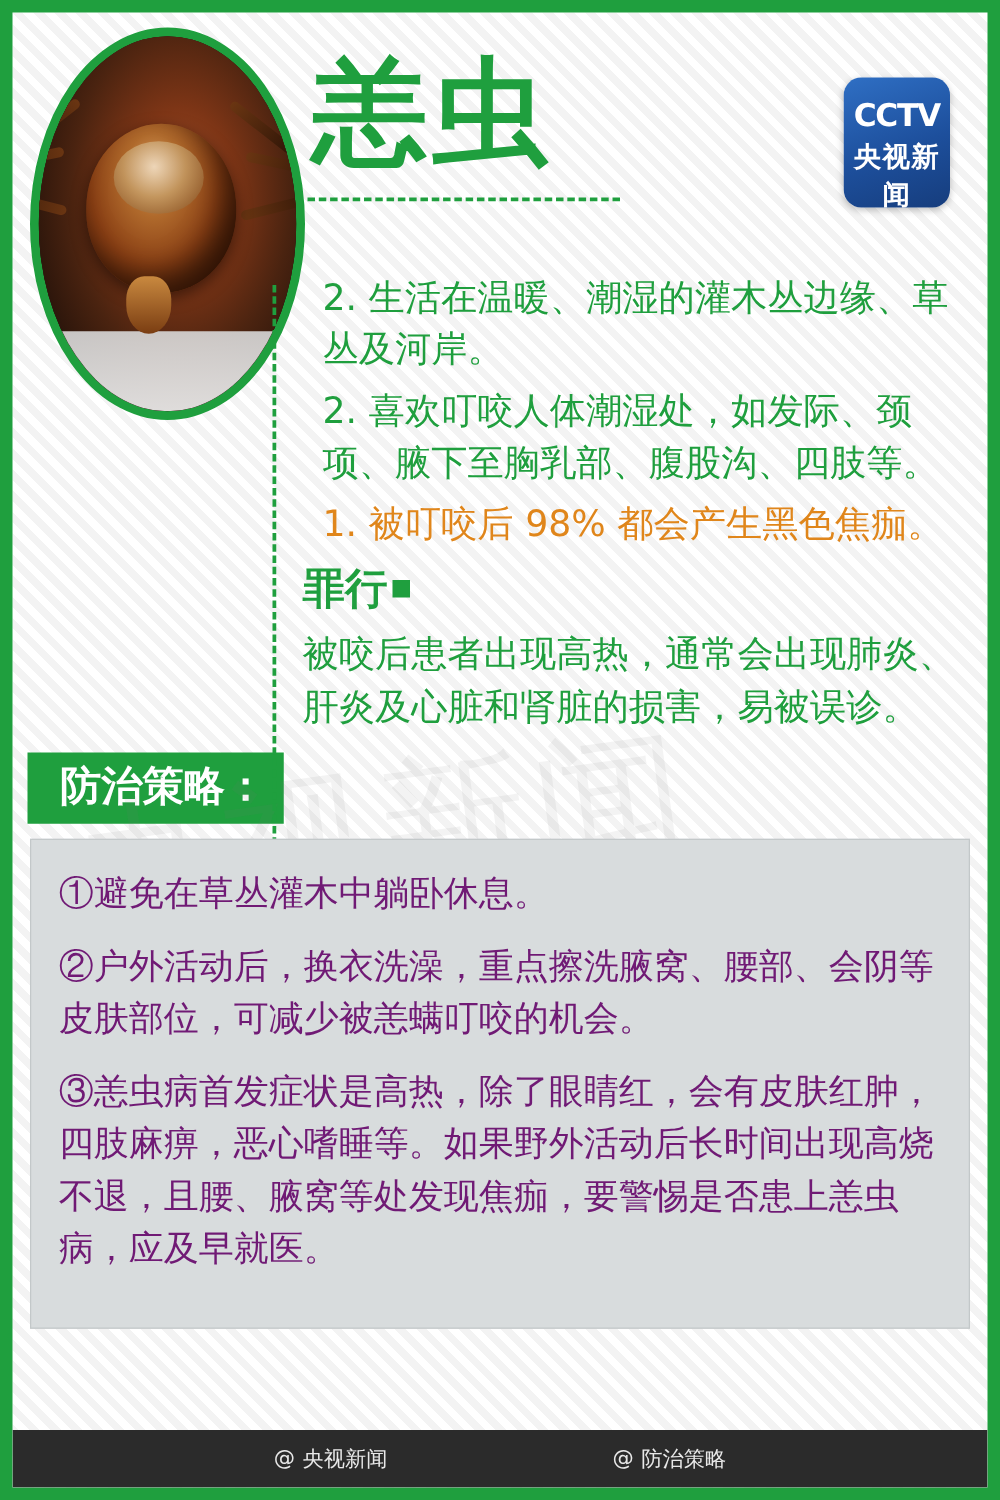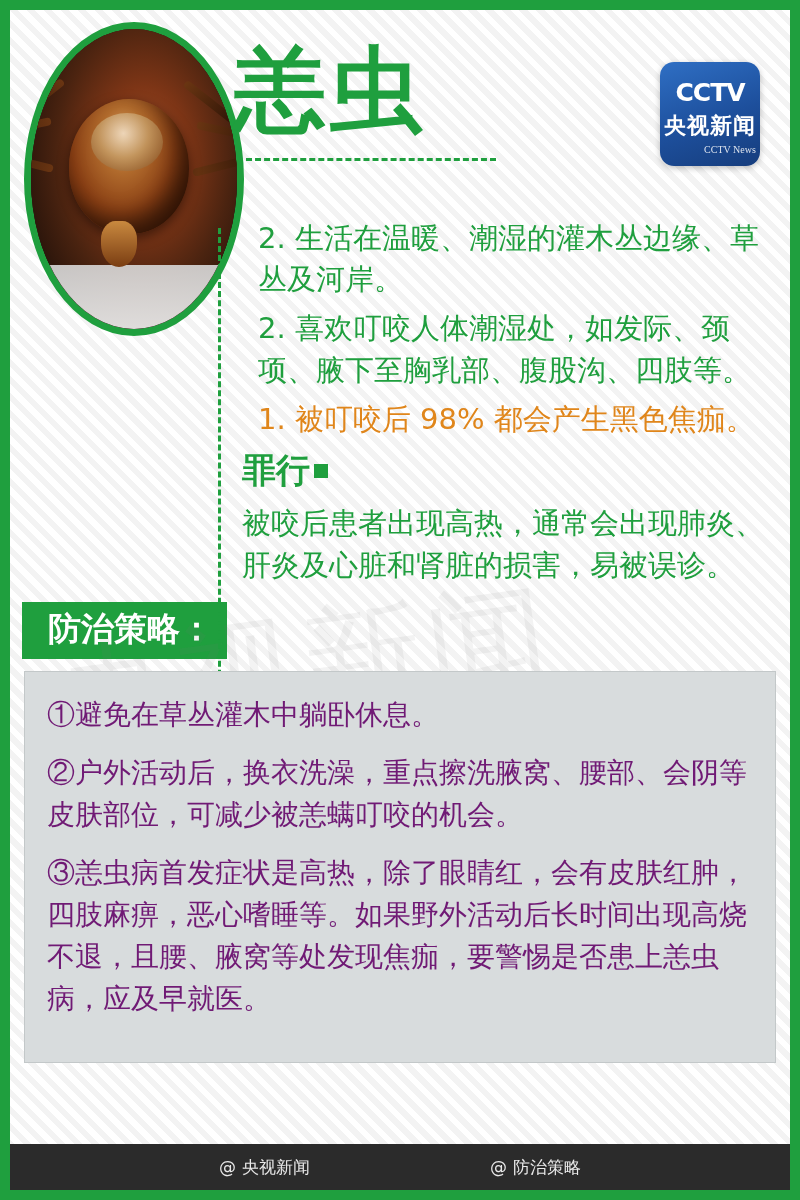--- a/index.html
+++ b/index.html
@@ -116,21 +116,21 @@
   .photo-floor {
     position: absolute;
     left: 0; right: 0; bottom: 0;
     height: 64px;
     background: linear-gradient(#d8d8d8, #f2f2f2);
     opacity: .9;
   }
 
   .title {
     position: absolute;
-    left: 224px;
+    left: 240px;
     top: 34px;
     font-family: "DejaVu Sans", sans-serif;
     font-weight: bold;
     font-size: 92px;
     line-height: 1;
     color: #1f9f3e;
     letter-spacing: 4px;
   }
   .title-rule {
     position: absolute;
@@ -138,21 +138,21 @@
     top: 148px;
     width: 250px;
     height: 0;
     border-top: 3px dashed #1f9f3e;
   }
 
   .cctv-logo {
     position: absolute;
     right: 30px;
     top: 52px;
-    width: 100px;
+    width: 85px;
     height: 104px;
     border-radius: 14px;
     background: linear-gradient(160deg, #2f6fc4 0%, #1d4f9c 55%, #163d7d 100%);
     color: #ffffff;
     text-align: center;
     box-shadow: 0 2px 6px rgba(0,0,0,.25);
     overflow: hidden;
   }
   .cctv-logo .cc-top {
     margin-top: 16px;

